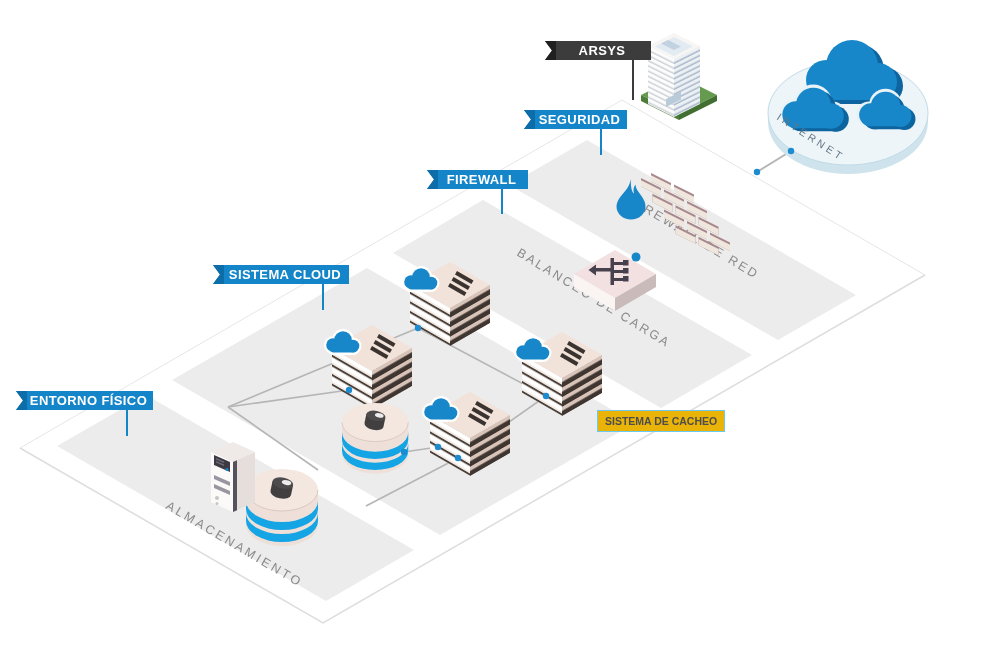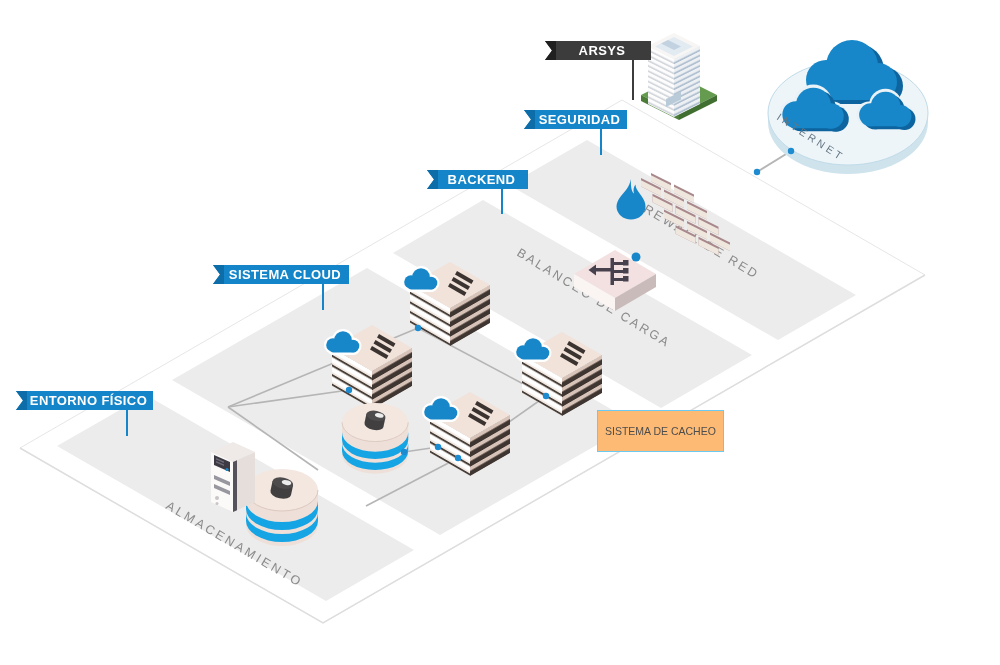--- a/index.html
+++ b/index.html
@@ -7,22 +7,22 @@
          font-family:"Liberation Sans",sans-serif;}
   .stage svg.scene{position:absolute;left:0;top:0;}
   .flag{position:absolute;height:19px;display:flex;align-items:center;justify-content:center;
         padding:0 8px 0 16px;color:#fff;font-size:13px;font-weight:bold;letter-spacing:.4px;
         background:#1485c8;clip-path:polygon(0 0,100% 0,100% 100%,0 100%,7px 50%);white-space:nowrap;}
   .flag::before{content:"";position:absolute;left:0;top:0;bottom:0;width:11px;background:#0d6da9;}
   .flag.dark{background:#3c3c3c;}
   .flag.dark::before{background:#202020;}
   .dropline{position:absolute;width:2px;background:#1485c8;}
   .dropline.dark{background:#3c3c3c;}
-  .ibox{position:absolute;background:#fdba74;border:1px solid #6cc9f0;color:#4d4d4d;
-        font-size:10.5px;line-height:1.35;padding:13px 7px;white-space:nowrap;}
+  .ibox{position:absolute;background:#eab308;border:1px solid #6cc9f0;color:#4d4d4d;
+        font-size:10.5px;line-height:1.35;padding:3px 7px;white-space:nowrap;font-weight:bold;}
   .ibox.wrap{white-space:normal;width:170px;}
 </style>
 </head>
 <body>
 
 <div class="stage">
 
 <svg class="scene" width="1000" height="665" viewBox="0 0 1000 665">
   <defs>
     <pattern id="pL" width="8" height="9.6" patternUnits="userSpaceOnUse">
@@ -250,21 +250,21 @@
   <span>ARSYS</span>
 </div>
 <div class="dropline dark" style="left:632px;top:60px;height:40px"></div>
 
 <div class="flag" style="left:524px;top:110px;width:79px">
   <span>SEGURIDAD</span>
 </div>
 <div class="dropline" style="left:600px;top:129px;height:26px"></div>
 
 <div class="flag" style="left:427px;top:170px;width:77px">
-  <span>BACKEND</span>
+  <span>FIREWALL</span>
 </div>
 <div class="dropline" style="left:501px;top:189px;height:25px"></div>
 
 <div class="flag" style="left:213px;top:265px;width:112px">
   <span>SISTEMA CLOUD</span>
 </div>
 <div class="dropline" style="left:322px;top:284px;height:26px"></div>
 
 <div class="flag" style="left:16px;top:391px;width:113px">
   <span>ENTORNO FÍSICO</span>

